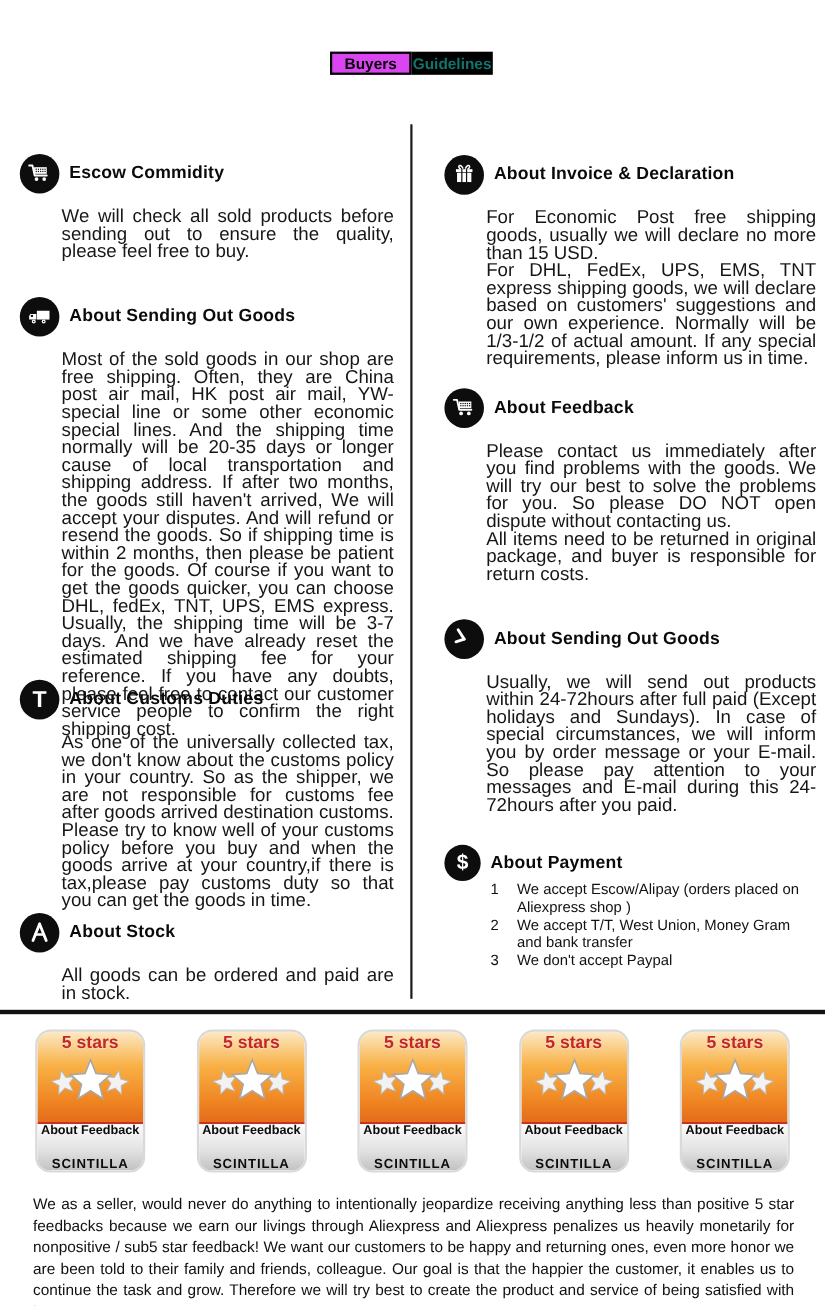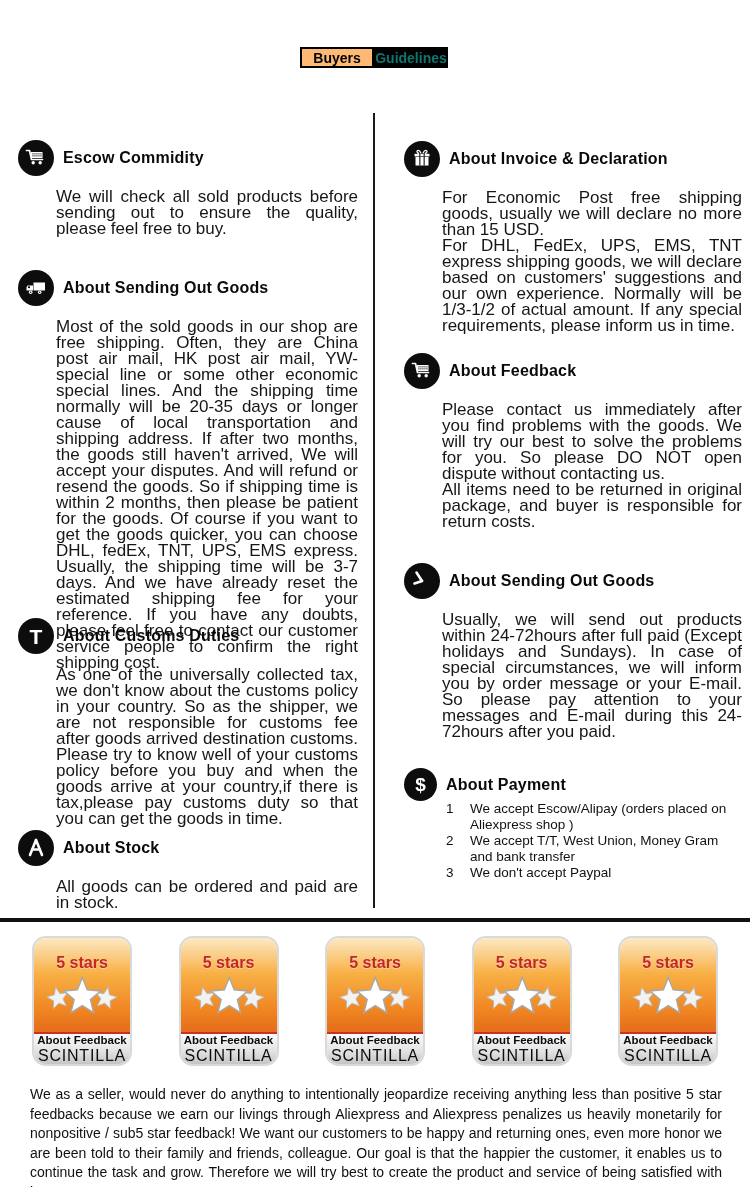--- a/index.html
+++ b/index.html
@@ -15,21 +15,21 @@
 
   
   .hdr {
     position: absolute;
     left: 300px; top: 47px;
     display: flex;
     height: 21px;
   }
   .hdr-left {
     width: 74px;
-    background: #fdba74;
+    background: #d946ef;
     border: 2px solid #000;
     color: #000;
     font-weight: bold;
     font-size: 14px;
     display: flex; align-items: center; justify-content: center;
   }
   .hdr-right {
     width: 74px;
     background: #000;
     color: #0f766e;
@@ -111,36 +111,36 @@
     box-shadow: inset 0 0 0 2px #ffffff;
     overflow: hidden;
     display: flex; flex-direction: column;
     background: #fff;
   }
   .badge-top {
     flex: 1;
     background: linear-gradient(180deg, #fce9c4 0%, #f8b045 38%, #ef8421 78%, #e56f1c 97%);
     border-bottom: 2px solid #c8321f;
     display: flex; flex-direction: column; align-items: center;
-    padding-top: 16px;
+    padding-top: 2px;
   }
   .badge-stars-label {
     font-size: 16px;
     font-weight: bold;
     color: #c1272d;
     text-shadow: 0 1px 0 rgba(255,255,255,0.35);
   }
   .badge-stars { margin-top: 2px; }
   .badge-bottom {
     height: 42px;
     background: linear-gradient(180deg, #fbfbfb 0%, #e3e3e3 55%, #c2c2c2 100%);
     display: flex; flex-direction: column; align-items: center; justify-content: flex-start;
   }
   .badge-line1 { font-size: 11.5px; font-weight: bold; color: #0c0c0c; }
-  .badge-line2 { font-size: 16px; font-weight: normal; color: #0c0c0c; letter-spacing: 0.8px; margin-top: 1px; }
+  .badge-line2 { font-size: 12px; font-weight: bold; color: #0c0c0c; letter-spacing: 0.8px; margin-top: 17px; }
 
   
   .footer-text {
     position: absolute;
     left: 30px; top: 1085px;
     width: 692px;
     font-size: 14px;
     line-height: 19.5px;
     text-align: justify;
     color: #101010;

